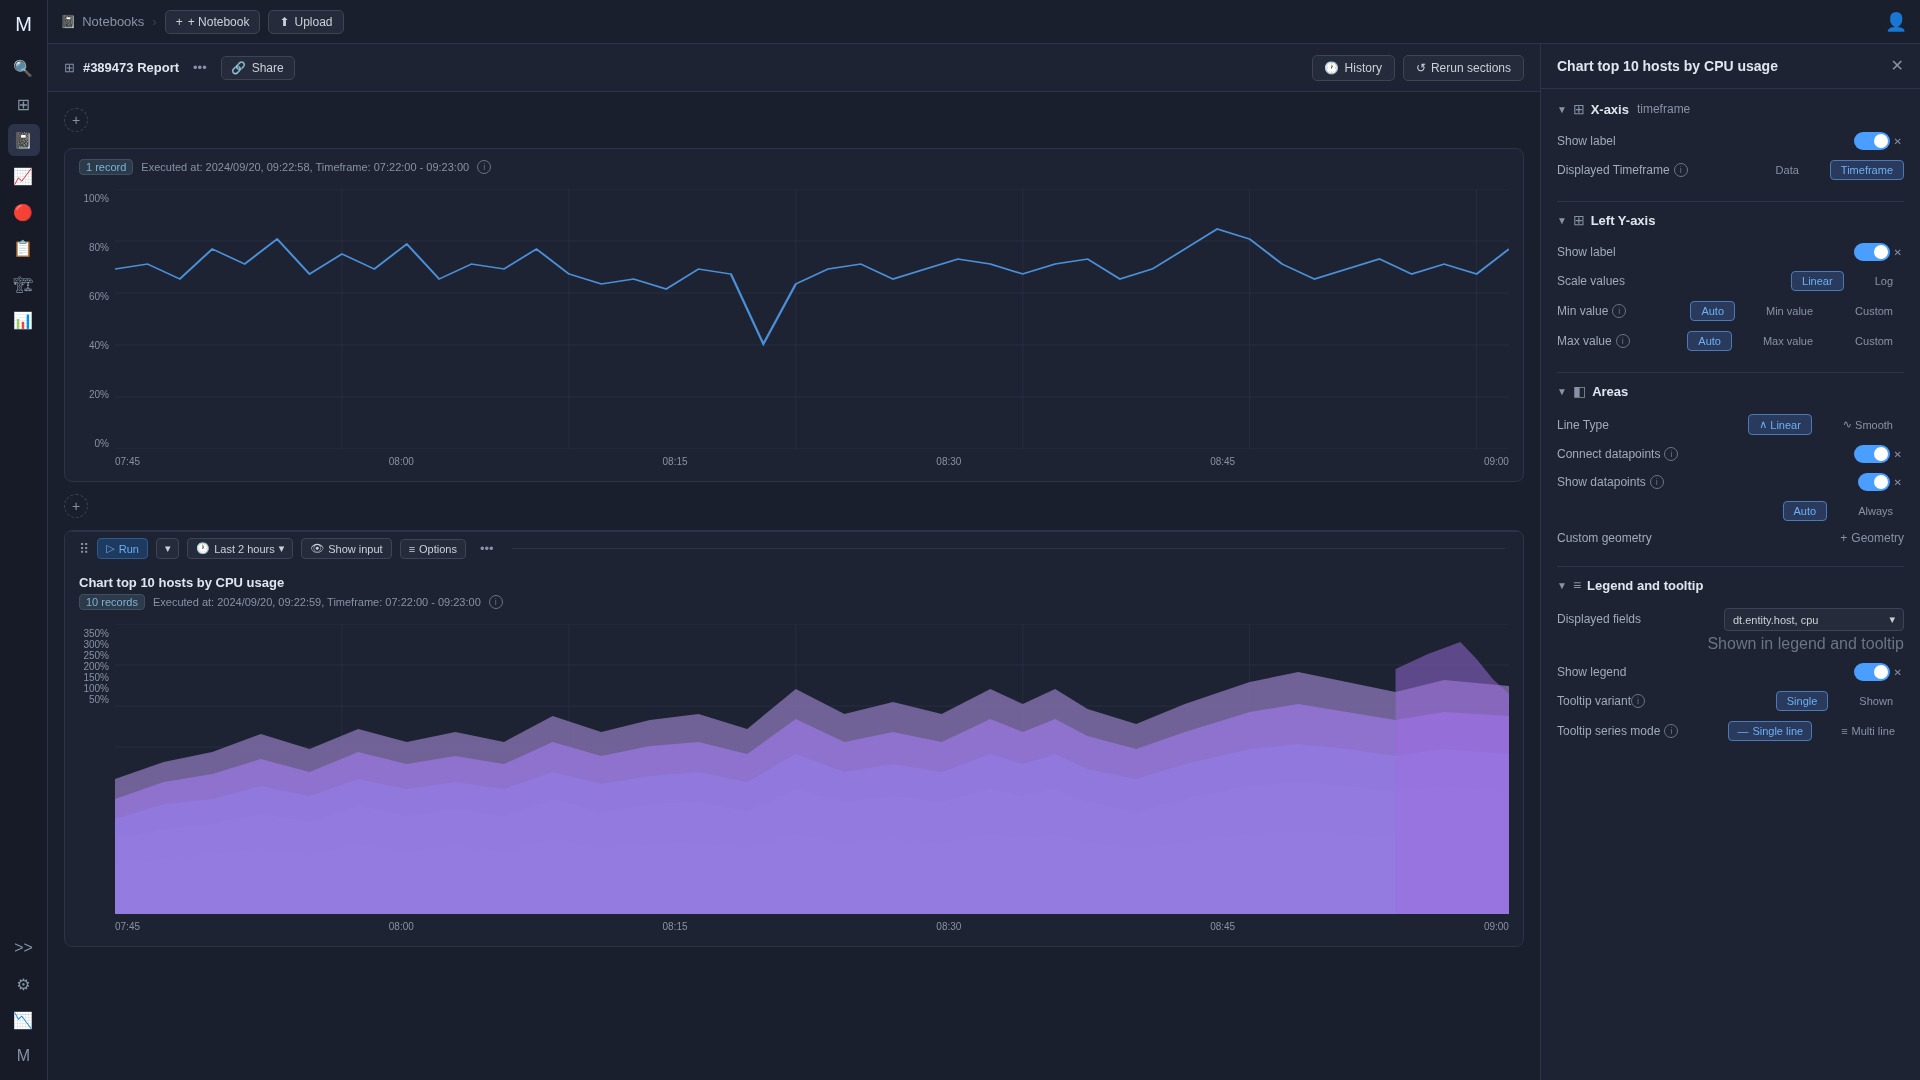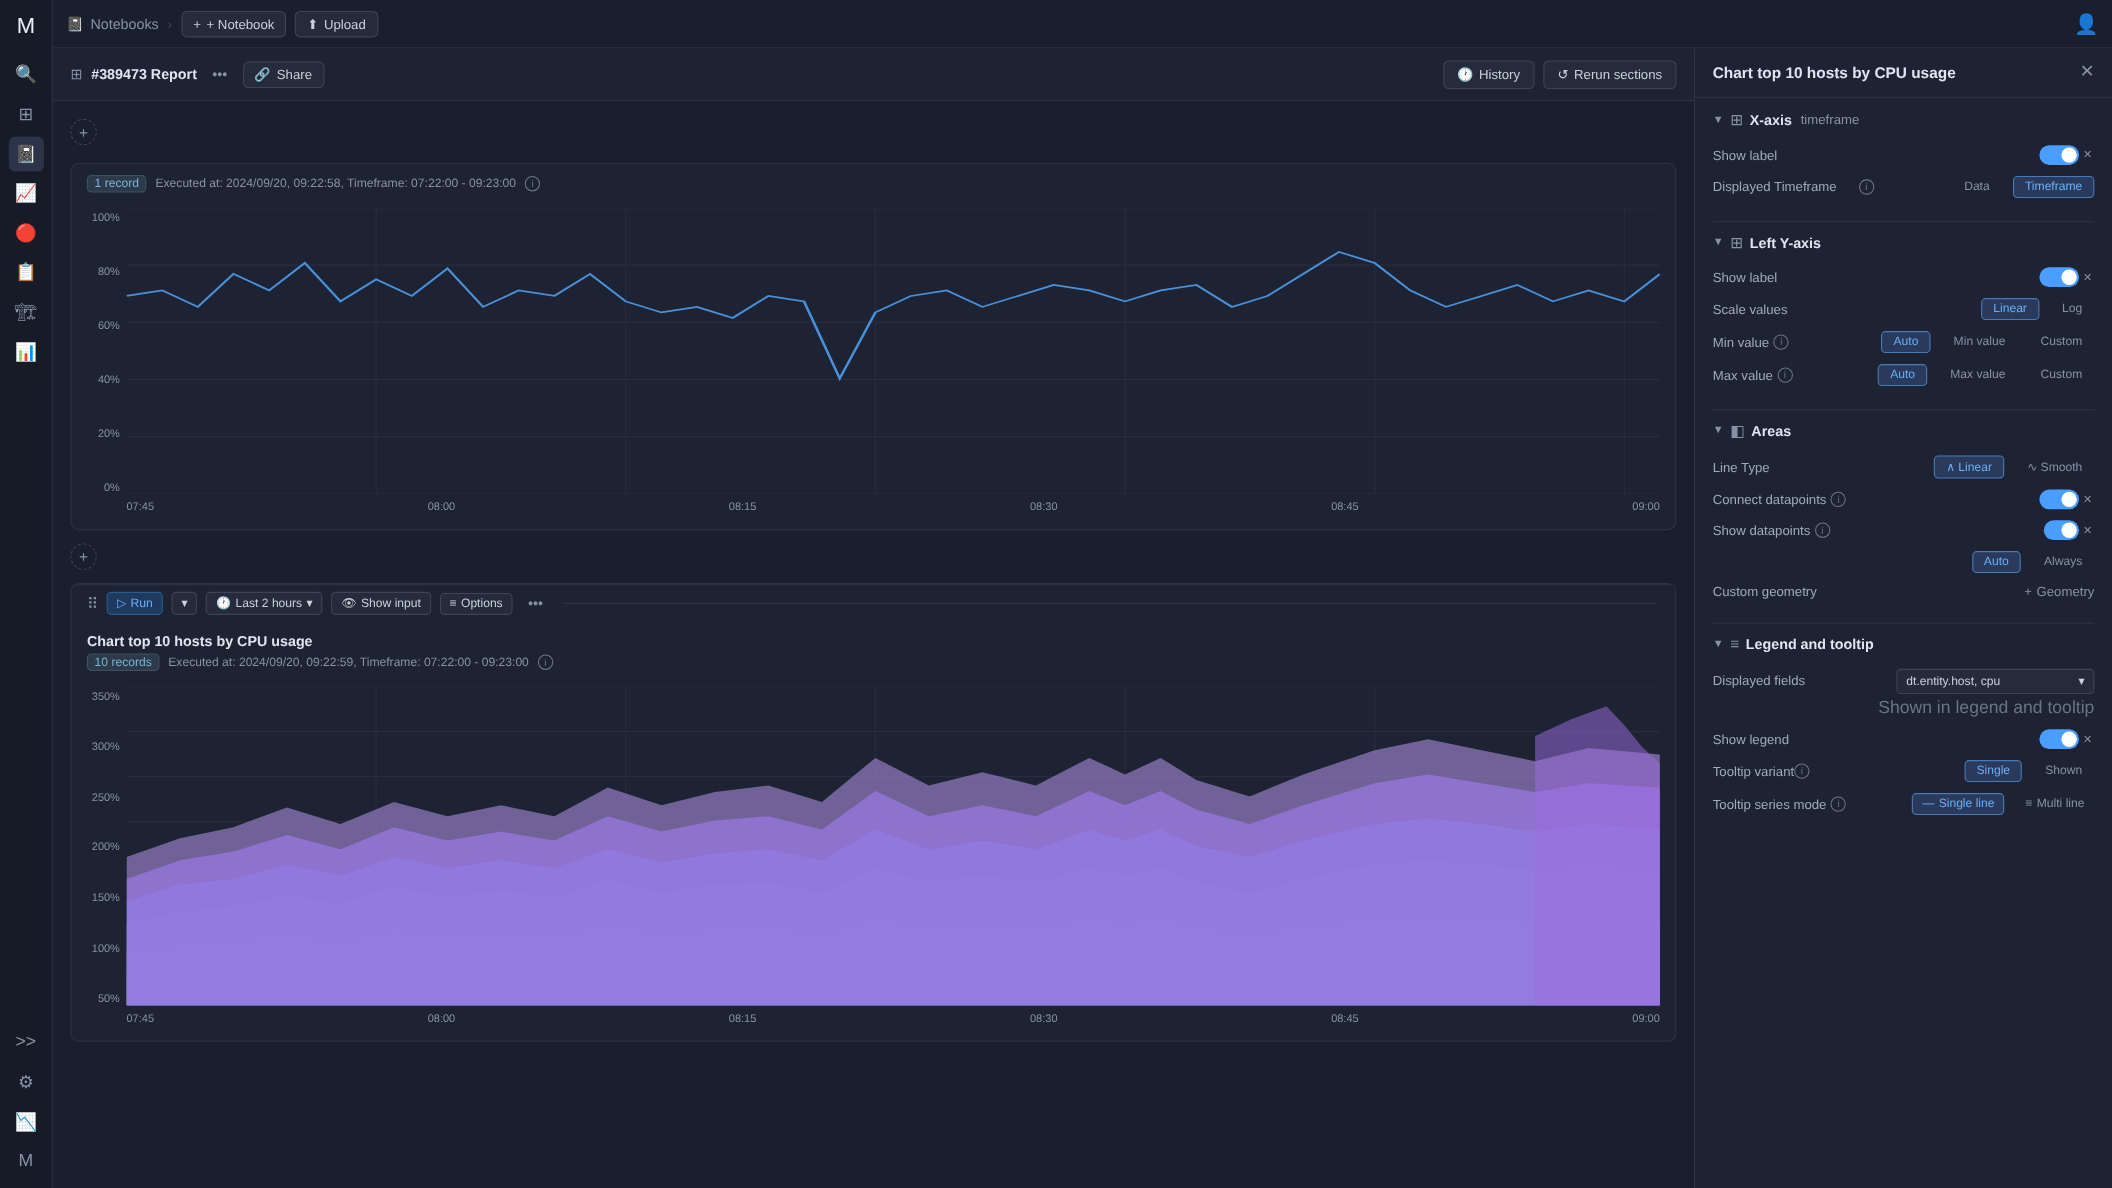--- a/index.html
+++ b/index.html
@@ -290,21 +290,21 @@
       gap: 8px;
     }
     .settings-label {
       font-size: 12px;
       color: #a0aab8;
       flex-shrink: 0;
     }
     .settings-controls {
       display: flex;
       align-items: flex-end;
-      gap: 10px;
+      gap: 20px;
     }
 
     
     .toggle {
       width: 36px;
       height: 18px;
       background: #4a9eff;
       border-radius: 9px;
       position: relative;
       cursor: pointer;
@@ -666,21 +666,21 @@
             <div class="chart-title">Chart top 10 hosts by CPU usage</div>
             <div class="chart-meta">
               <span class="badge">10 records</span>
               <span>Executed at: 2024/09/20, 09:22:59, Timeframe: 07:22:00 - 09:23:00</span>
               <span class="info-icon">i</span>
             </div>
           </div>
           <div class="chart-canvas">
             <div style="display:flex; gap:0;">
 
-              <div style="width:36px; display:flex; flex-direction:column; justify-content:space-between; font-size:10px; color:#8892a4; padding-bottom:18px; padding-top:4px; flex-shrink:0; text-align:right; padding-right:6px;">
+              <div style="width:36px; display:flex; flex-direction:column; font-size:10px; color:#8892a4; padding-bottom:18px; padding-top:4px; flex-shrink:0; text-align:right; padding-right:6px;">
                 <span>350%</span>
                 <span>300%</span>
                 <span>250%</span>
                 <span>200%</span>
                 <span>150%</span>
                 <span>100%</span>
                 <span>50%</span>
               </div>
 
               <div style="flex:1; position:relative;">
@@ -750,21 +750,21 @@
 
           <div class="settings-row">
             <span class="settings-label">Show label</span>
             <div class="settings-controls toggle-group">
               <div class="toggle"></div>
               <span class="toggle-x">✕</span>
             </div>
           </div>
 
           <div class="settings-row">
-            <div style="display:flex; align-items:center; gap:20px;">
+            <div style="display:flex; align-items:center; gap:4px;">
               <span class="settings-label">Displayed Timeframe</span>
               <span class="info-icon">i</span>
             </div>
             <div class="settings-controls">
               <button class="opt-btn inactive">Data</button>
               <button class="opt-btn active">Timeframe</button>
             </div>
           </div>
         </div>
 

